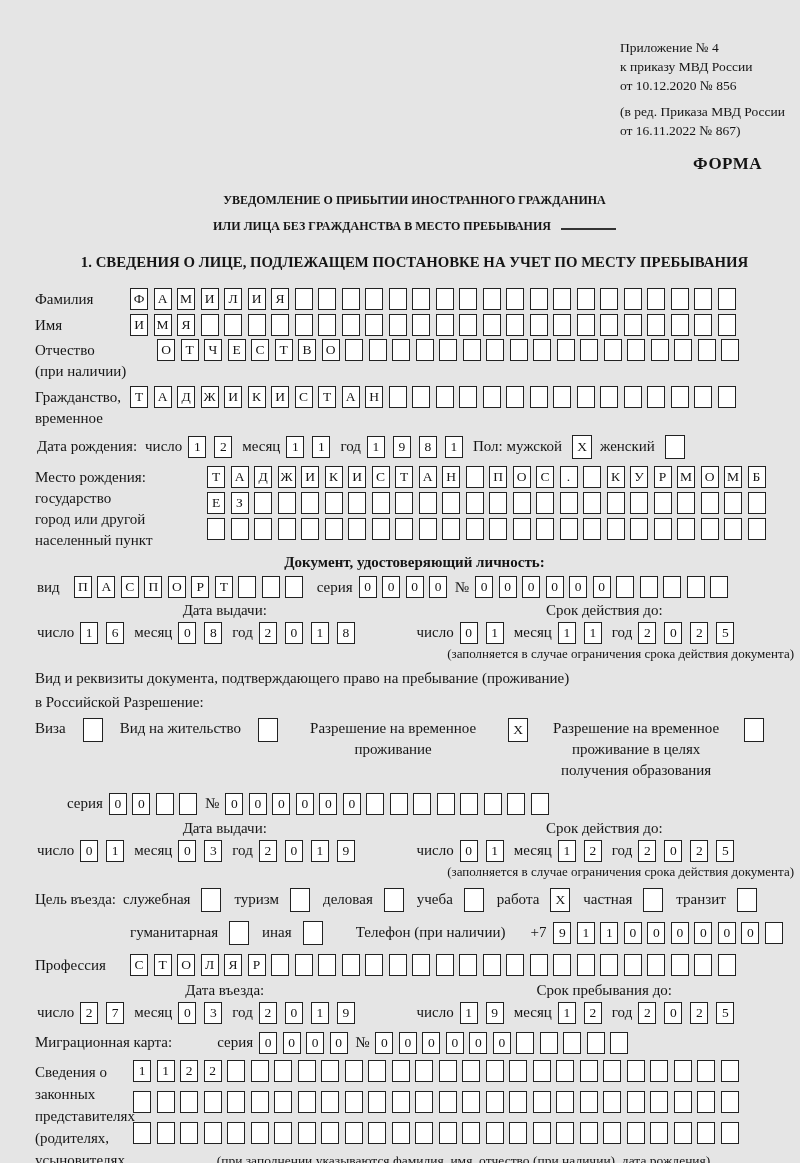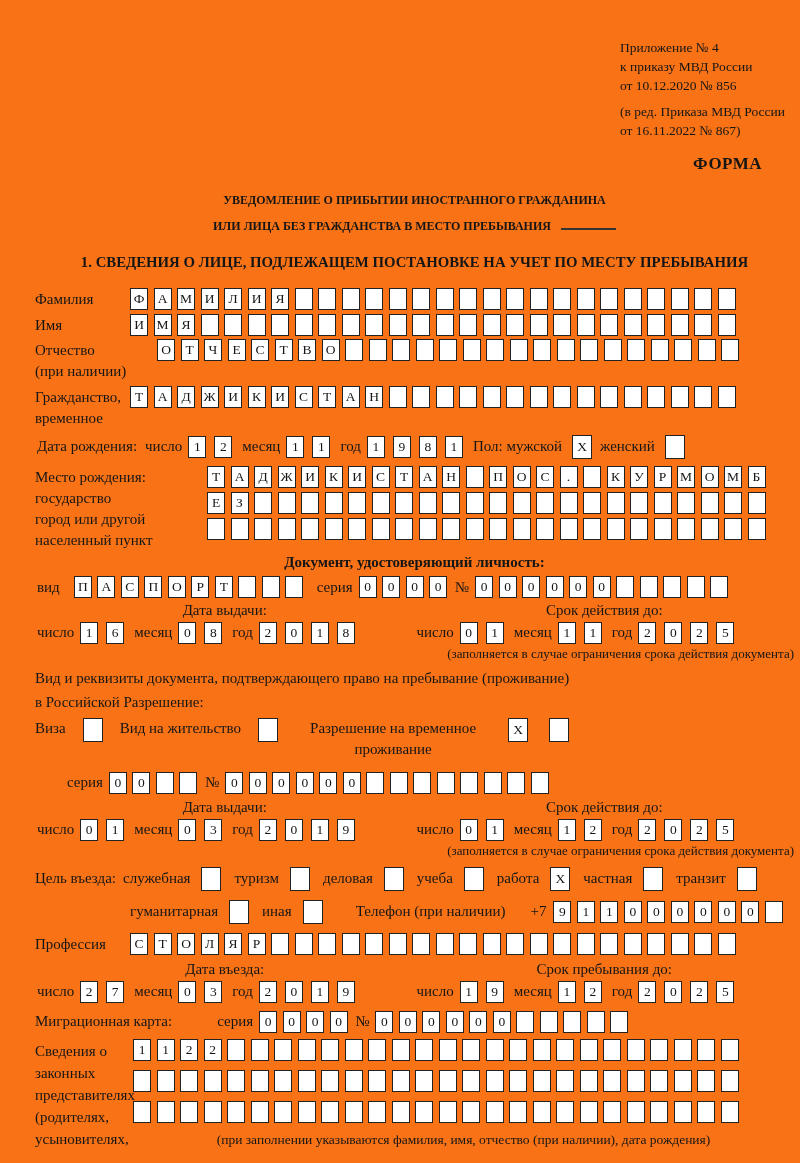--- a/index.html
+++ b/index.html
@@ -1,17 +1,17 @@
 <!DOCTYPE html>
 <html><head>
 <meta charset="utf-8">
 <style>
   html,body{margin:0;padding:0;background:#fff;}
   .page{position:relative;width:800px;height:1163px;box-sizing:border-box;
-        padding:38px 6px 0 35px;background:#f97316;color:#151515;
+        padding:38px 6px 0 35px;background:#e5e5e5;color:#151515;
         font-family:"Liberation Serif","DejaVu Serif",serif;font-size:15px;overflow:hidden;}
   
   .appendix{margin-left:585px;font-size:13.5px;line-height:19px;}
   .appendix .gap-top{margin-top:7px;}
   .forma{text-align:right;padding-right:32px;font-weight:bold;font-size:17px;
          letter-spacing:.5px;margin:14px 0 13px;}
   .title{text-align:center;font-weight:bold;font-size:12px;line-height:26px;margin-bottom:15px;}
   .title-underline{display:inline-block;width:55px;height:13px;border-bottom:2px solid #333;margin-left:10px;}
   .section-heading{text-align:center;font-weight:bold;font-size:14.8px;margin-bottom:17px;}
   
@@ -413,20 +413,21 @@
     </div>
     <div class="res-opt">
       <span class="res-label">Вид на жительство</span>
       <span class="cell checkbox"></span>
     </div>
     <div class="res-opt">
       <span class="res-label c wlab190">Разрешение на временное проживание</span>
       <span class="cell checkbox">X</span>
     </div>
     <div class="res-opt">
+      <span class="res-label c wlab180">Разрешение на временное проживание в целях получения образования</span>
       <span class="cell checkbox"></span>
     </div>
   </div>
 
   <div class="frow inline-row indent33">
     <span class="dlabel">серия</span>
     <span class="cells">
         <span class="cell">0</span>
         <span class="cell">0</span>
         <span class="cell"></span>

